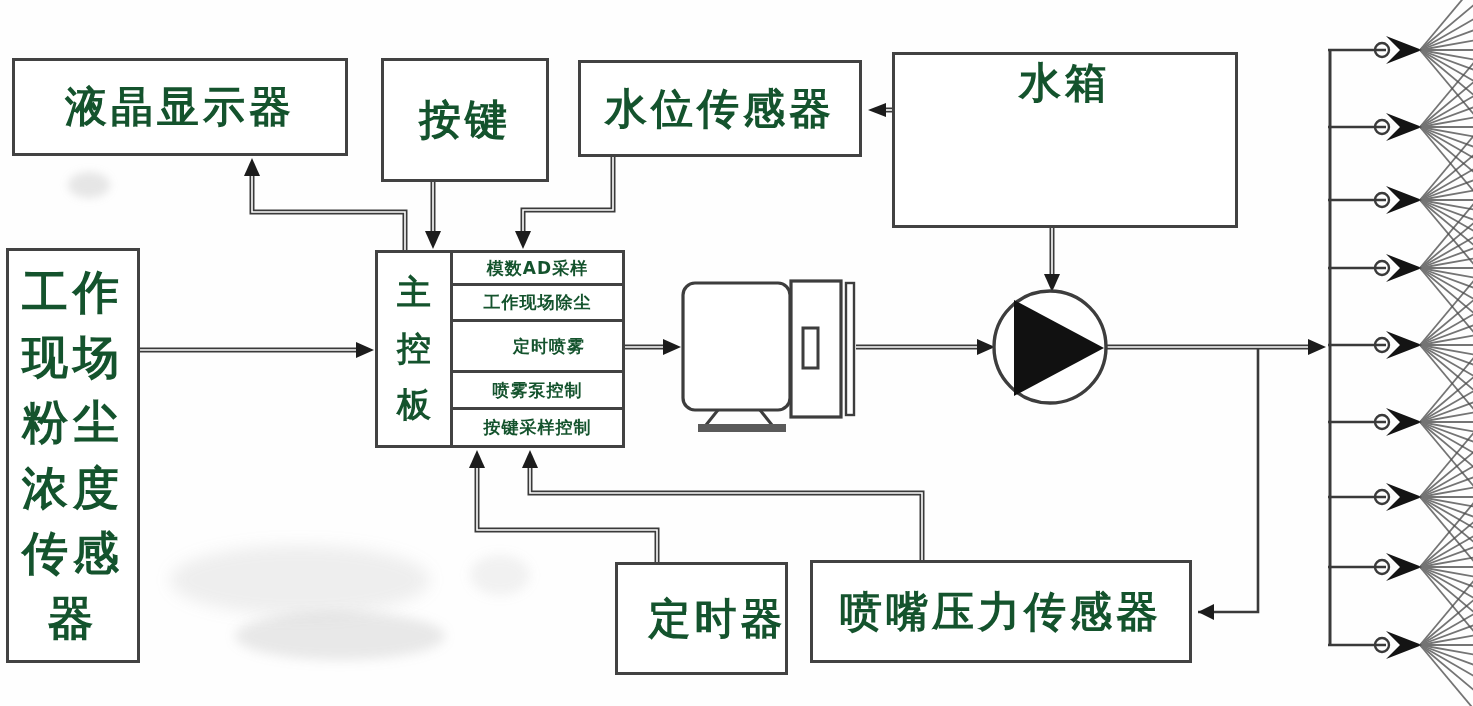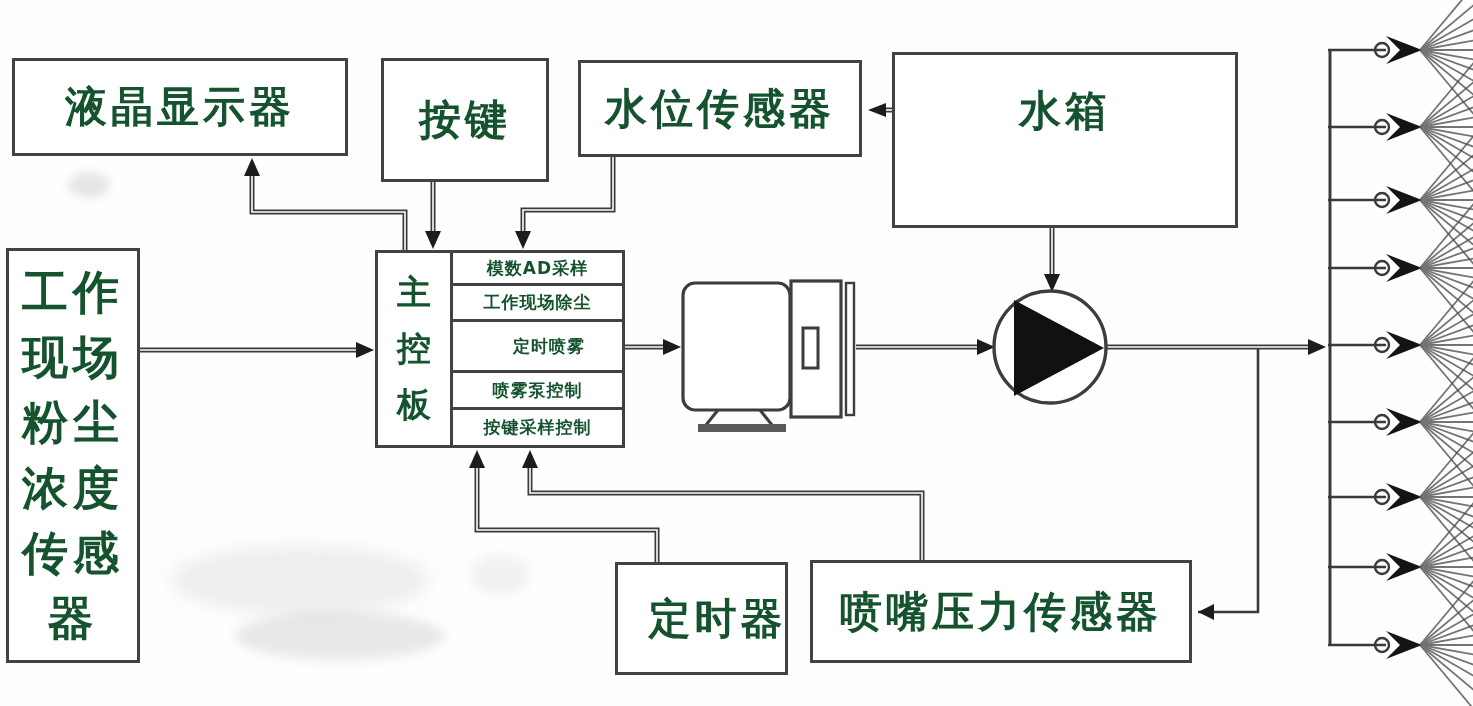--- a/index.html
+++ b/index.html
@@ -160,21 +160,21 @@
   </div>
 
   <div class="box big-label" style="left:381px;top:58px;width:168px;height:124px;">
     <span>按键</span>
   </div>
 
   <div class="box big-label" style="left:578px;top:60px;width:284px;height:97px;">
     <span>水位传感器</span>
   </div>
 
-  <div class="box big-label" style="left:892px;top:52px;width:346px;height:176px;align-items:flex-start;padding-top:28px;">
+  <div class="box big-label" style="left:892px;top:52px;width:346px;height:176px;align-items:flex-start;">
     <span>水箱</span>
   </div>
 
   <div class="box vbox" style="left:6px;top:248px;width:134px;height:415px;">
     <span class="dust-line">工作</span>
     <span class="dust-line">现场</span>
     <span class="dust-line">粉尘</span>
     <span class="dust-line">浓度</span>
     <span class="dust-line">传感</span>
     <span class="dust-line">器</span>

